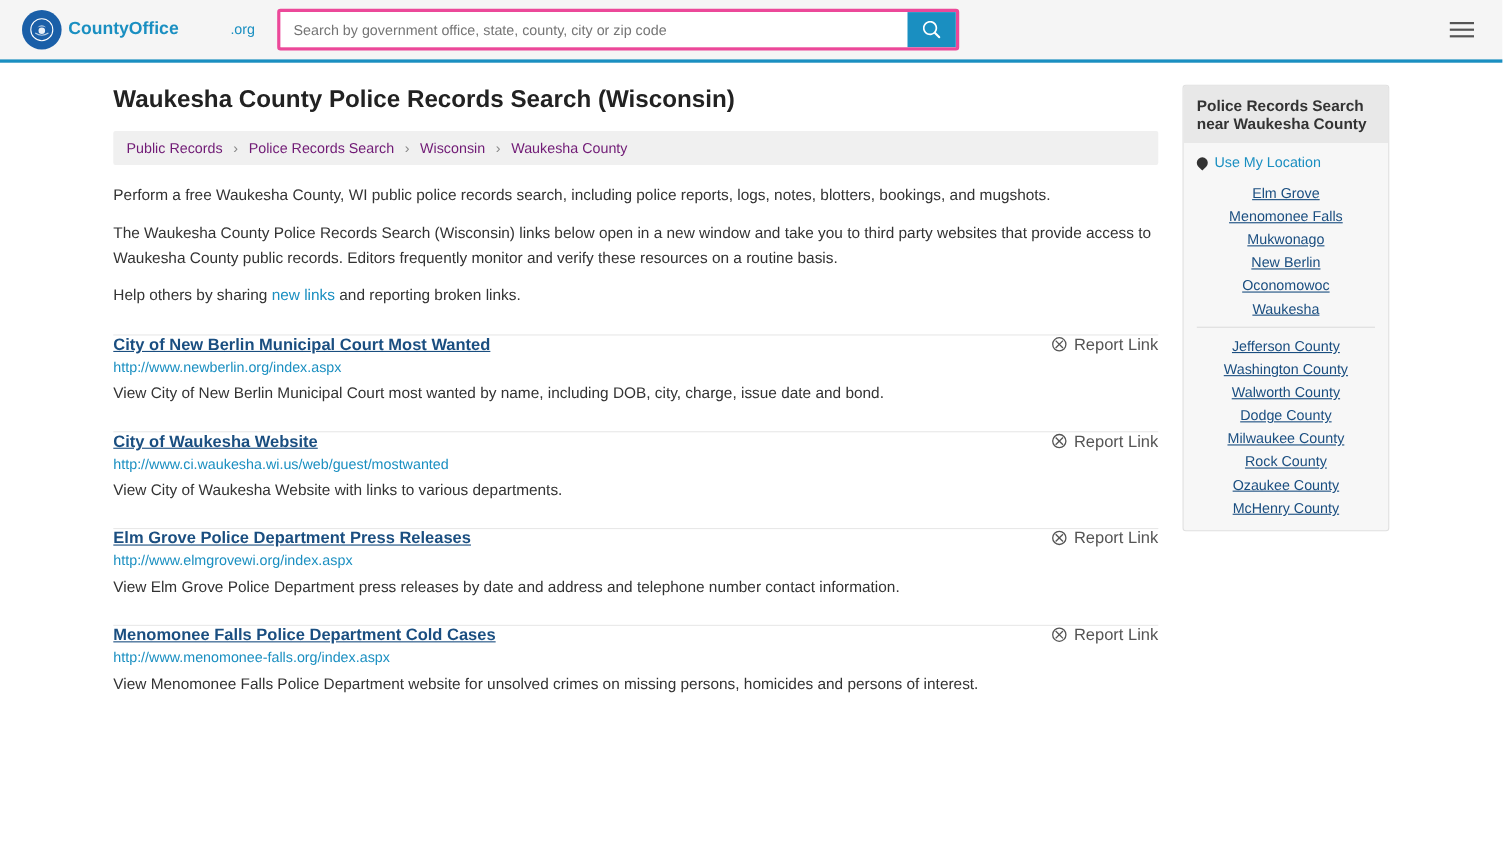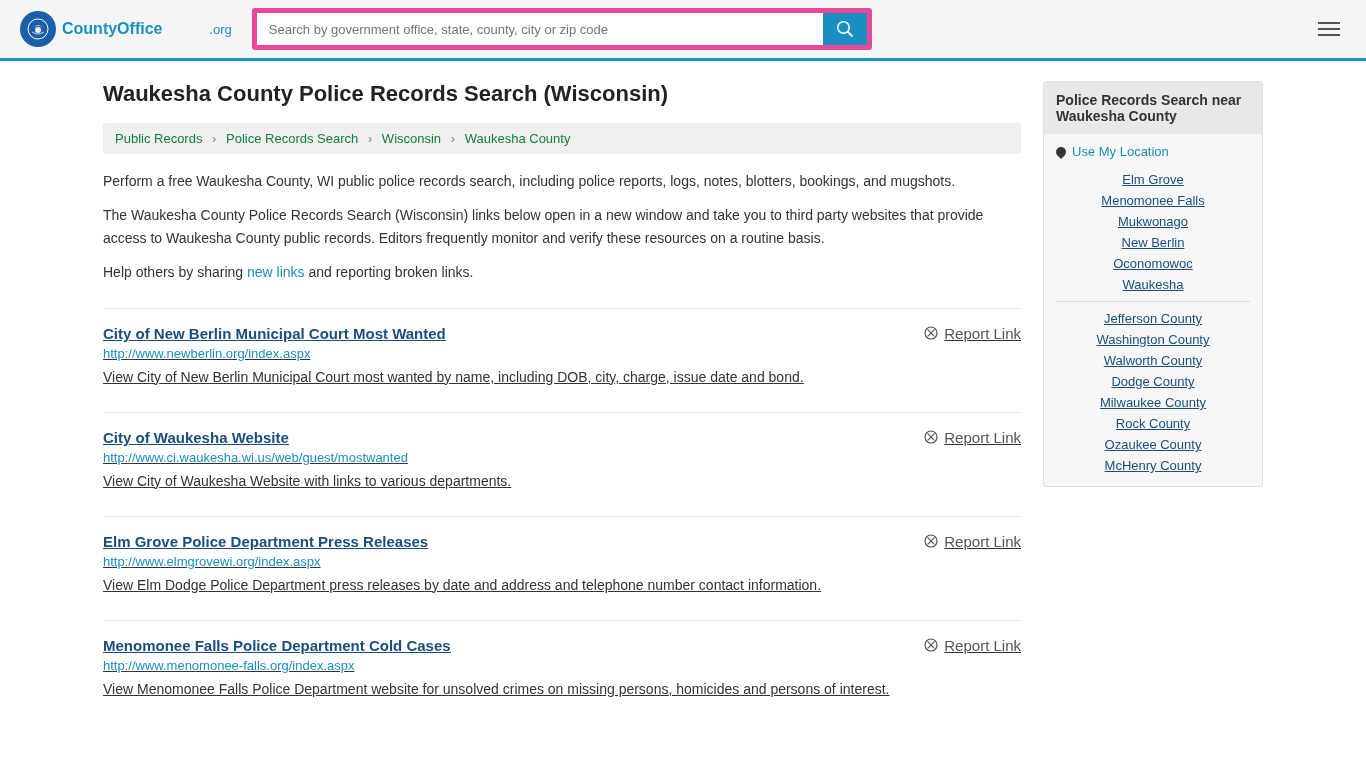--- a/index.html
+++ b/index.html
@@ -34,21 +34,21 @@
     .logo-text {
       font-size: 16px;
       font-weight: bold;
       color: #333;
     }
     .logo-text span { color: #1a8fc1; }
     .search-bar {
       flex: 1;
       max-width: 620px;
       display: flex;
-      border: 5px solid #ec4899;
+      border: 3px solid #ec4899;
       border-radius: 3px;
       overflow: hidden;
       background: white;
     }
     .search-bar input {
       flex: 1;
       padding: 8px 12px;
       border: none;
       outline: none;
       font-size: 13px;
@@ -100,38 +100,36 @@
 
     
     .breadcrumb {
       background: #f0f0f0;
       padding: 8px 12px;
       font-size: 13px;
       color: #555;
       margin-bottom: 16px;
       border-radius: 2px;
     }
-    .breadcrumb a { color: #15803d; text-decoration: none; }
+    .breadcrumb a { color: #701a75; text-decoration: none; }
     .breadcrumb .sep { margin: 0 6px; color: #888; }
 
     
     .desc-para {
       font-size: 14px;
       line-height: 1.6;
       color: #333;
       margin-bottom: 12px;
     }
     .desc-para a { color: #1a8fc1; text-decoration: none; }
 
     
     .result-item {
       margin-top: 24px;
       border-top: 1px solid #e8e8e8;
-      padding-top: 16px;
-      text-decoration: underline;
     }
     .result-header {
       display: flex;
       justify-content: space-between;
       align-items: flex-start;
       margin-bottom: 4px;
     }
     .result-title {
       font-size: 15px;
       font-weight: bold;
@@ -155,21 +153,21 @@
       margin-bottom: 6px;
     }
     .result-desc {
       font-size: 14px;
       color: #333;
       line-height: 1.5;
     }
 
     
     .sidebar {
-      width: 220px;
+      width: 188px;
       flex-shrink: 0;
     }
     .sidebar-section {
       background: #f7f7f7;
       border: 1px solid #e0e0e0;
       border-radius: 3px;
       margin-bottom: 16px;
       overflow: hidden;
     }
     .sidebar-header {
@@ -306,21 +304,21 @@
       <span class="report-link">
         <svg width="16" height="16" viewBox="0 0 24 24" fill="none" stroke="#555" stroke-width="1.8">
           <circle cx="12" cy="12" r="9"></circle>
           <line x1="7" y1="7" x2="17" y2="17"></line>
           <line x1="17" y1="7" x2="7" y2="17"></line>
         </svg>
         Report Link
       </span>
     </div>
     <div class="result-url">http://www.elmgrovewi.org/index.aspx</div>
-    <div class="result-desc">View Elm Dodge Police Department press releases by date and address and telephone number contact information.</div>
+    <div class="result-desc">View Elm Grove Police Department press releases by date and address and telephone number contact information.</div>
   </div>
         <div class="result-item">
     <div class="result-header">
       <span class="result-title">Menomonee Falls Police Department Cold Cases</span>
       <span class="report-link">
         <svg width="16" height="16" viewBox="0 0 24 24" fill="none" stroke="#555" stroke-width="1.8">
           <circle cx="12" cy="12" r="9"></circle>
           <line x1="7" y1="7" x2="17" y2="17"></line>
           <line x1="17" y1="7" x2="7" y2="17"></line>
         </svg>

